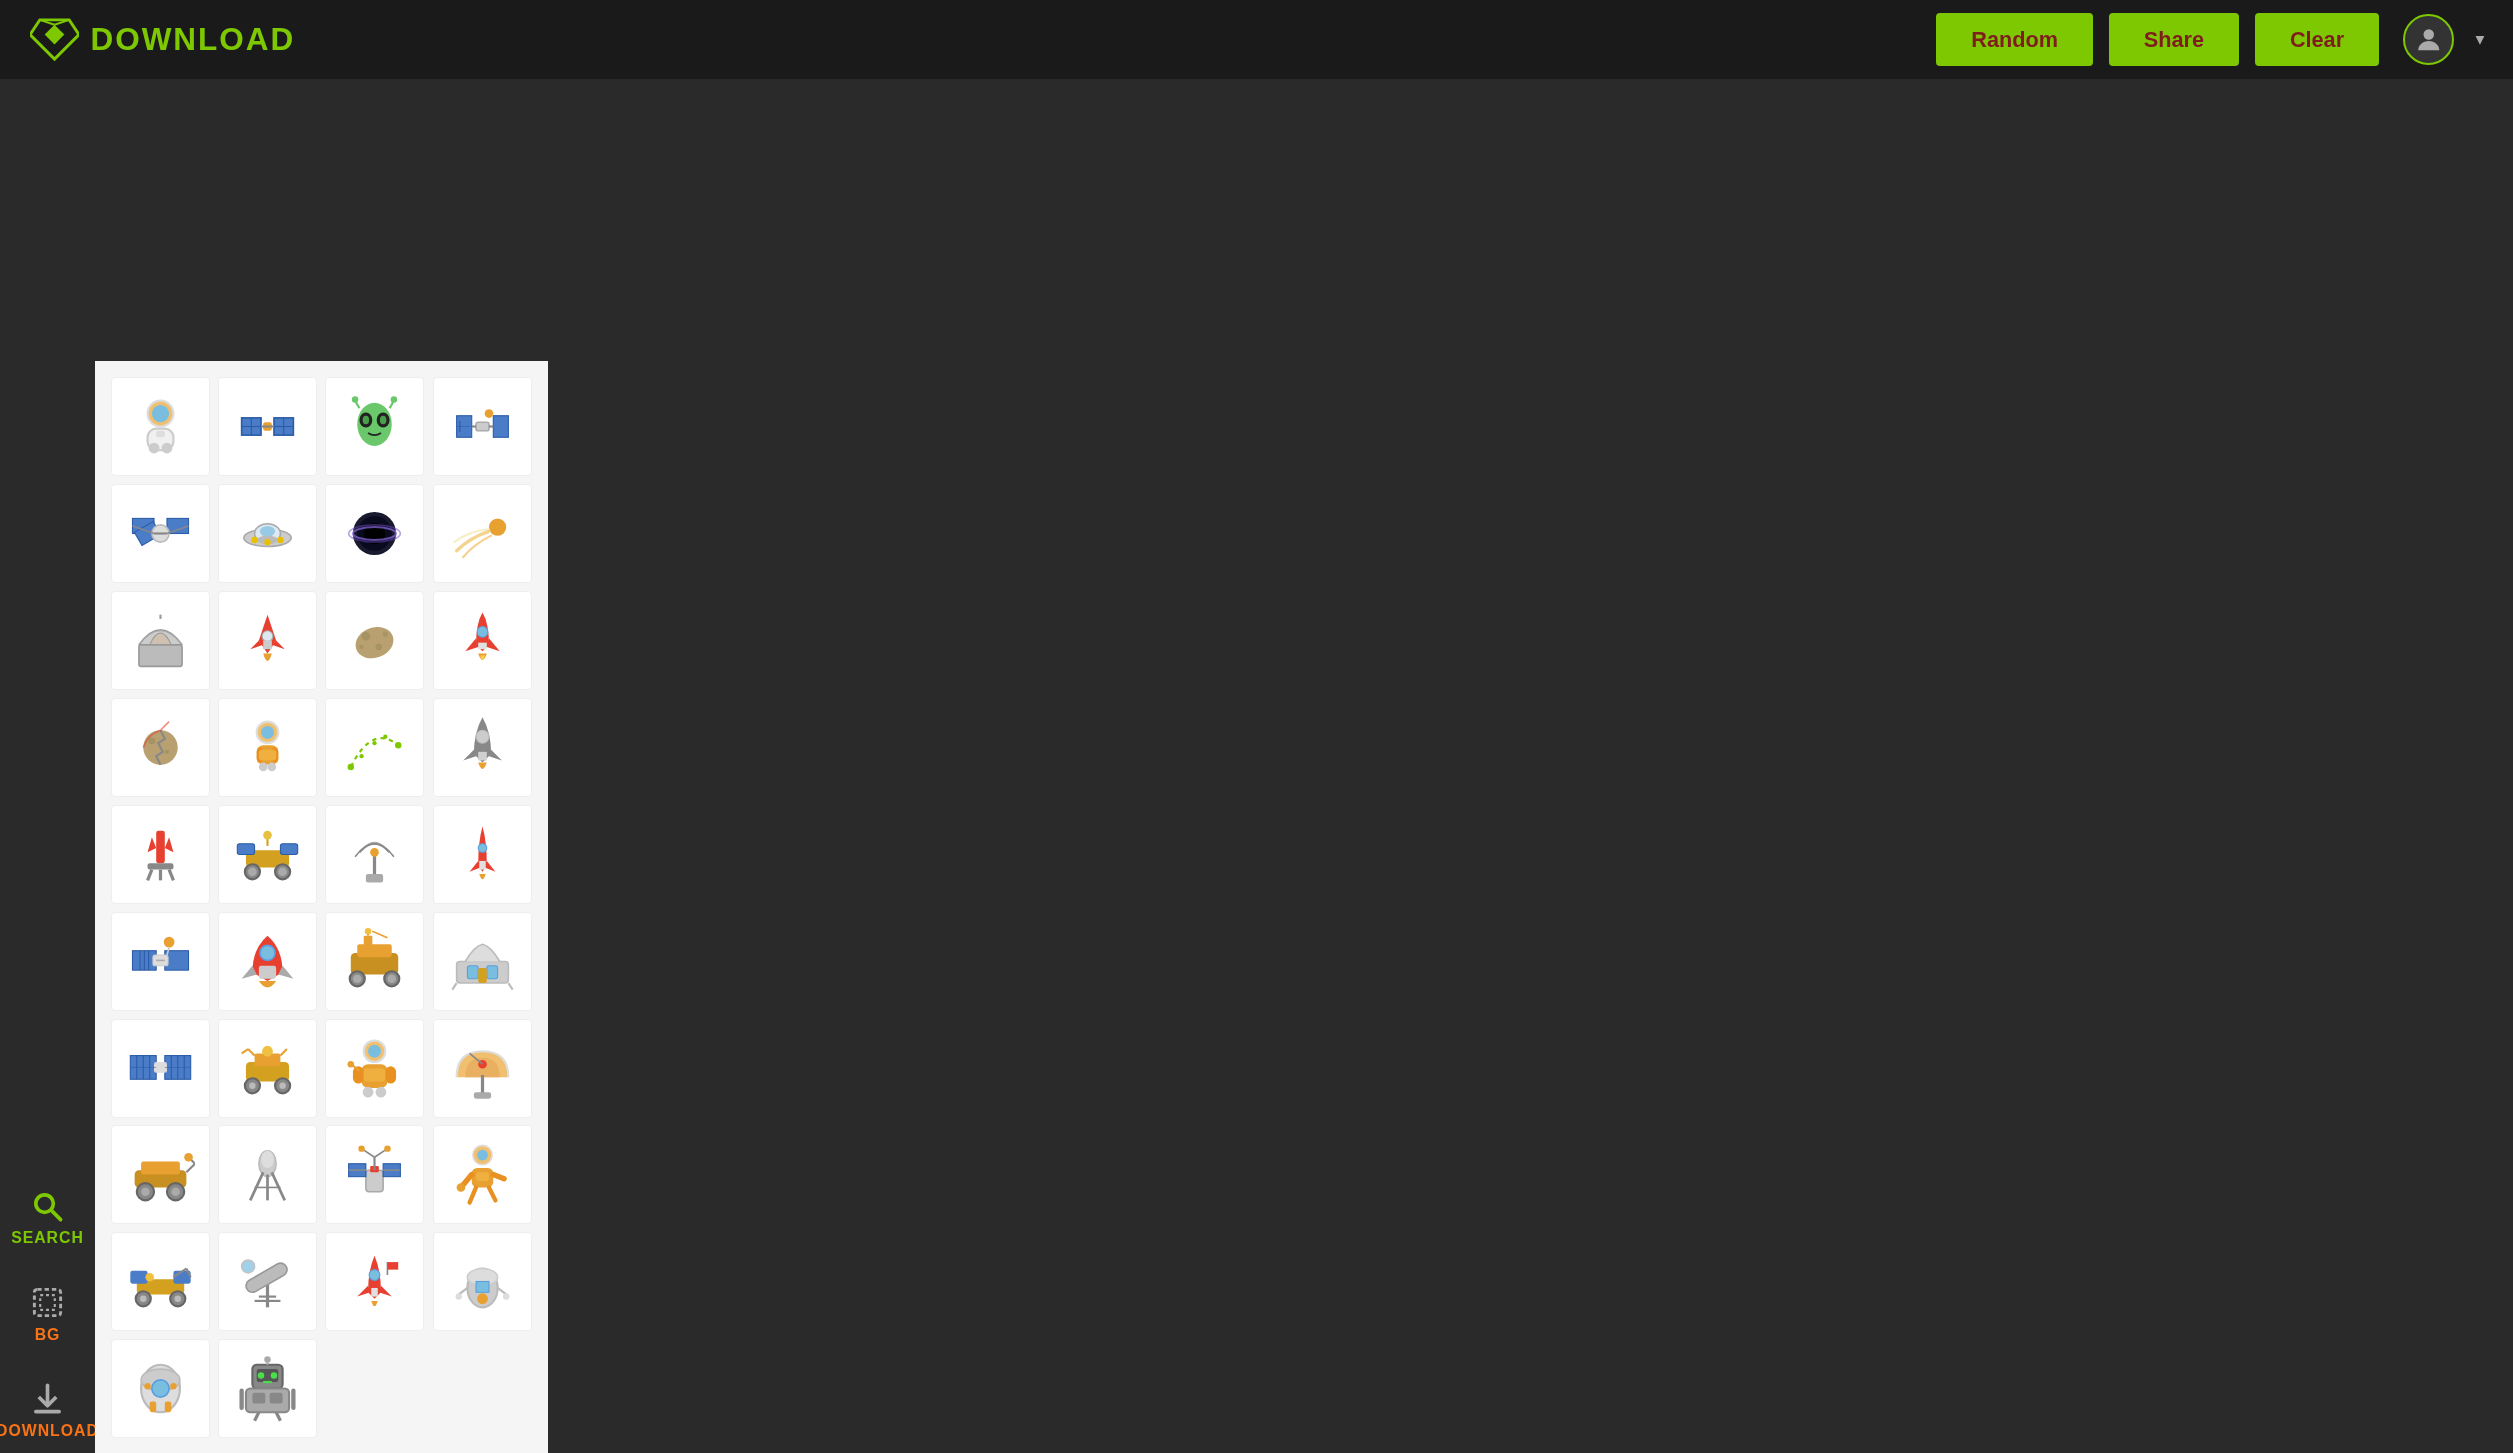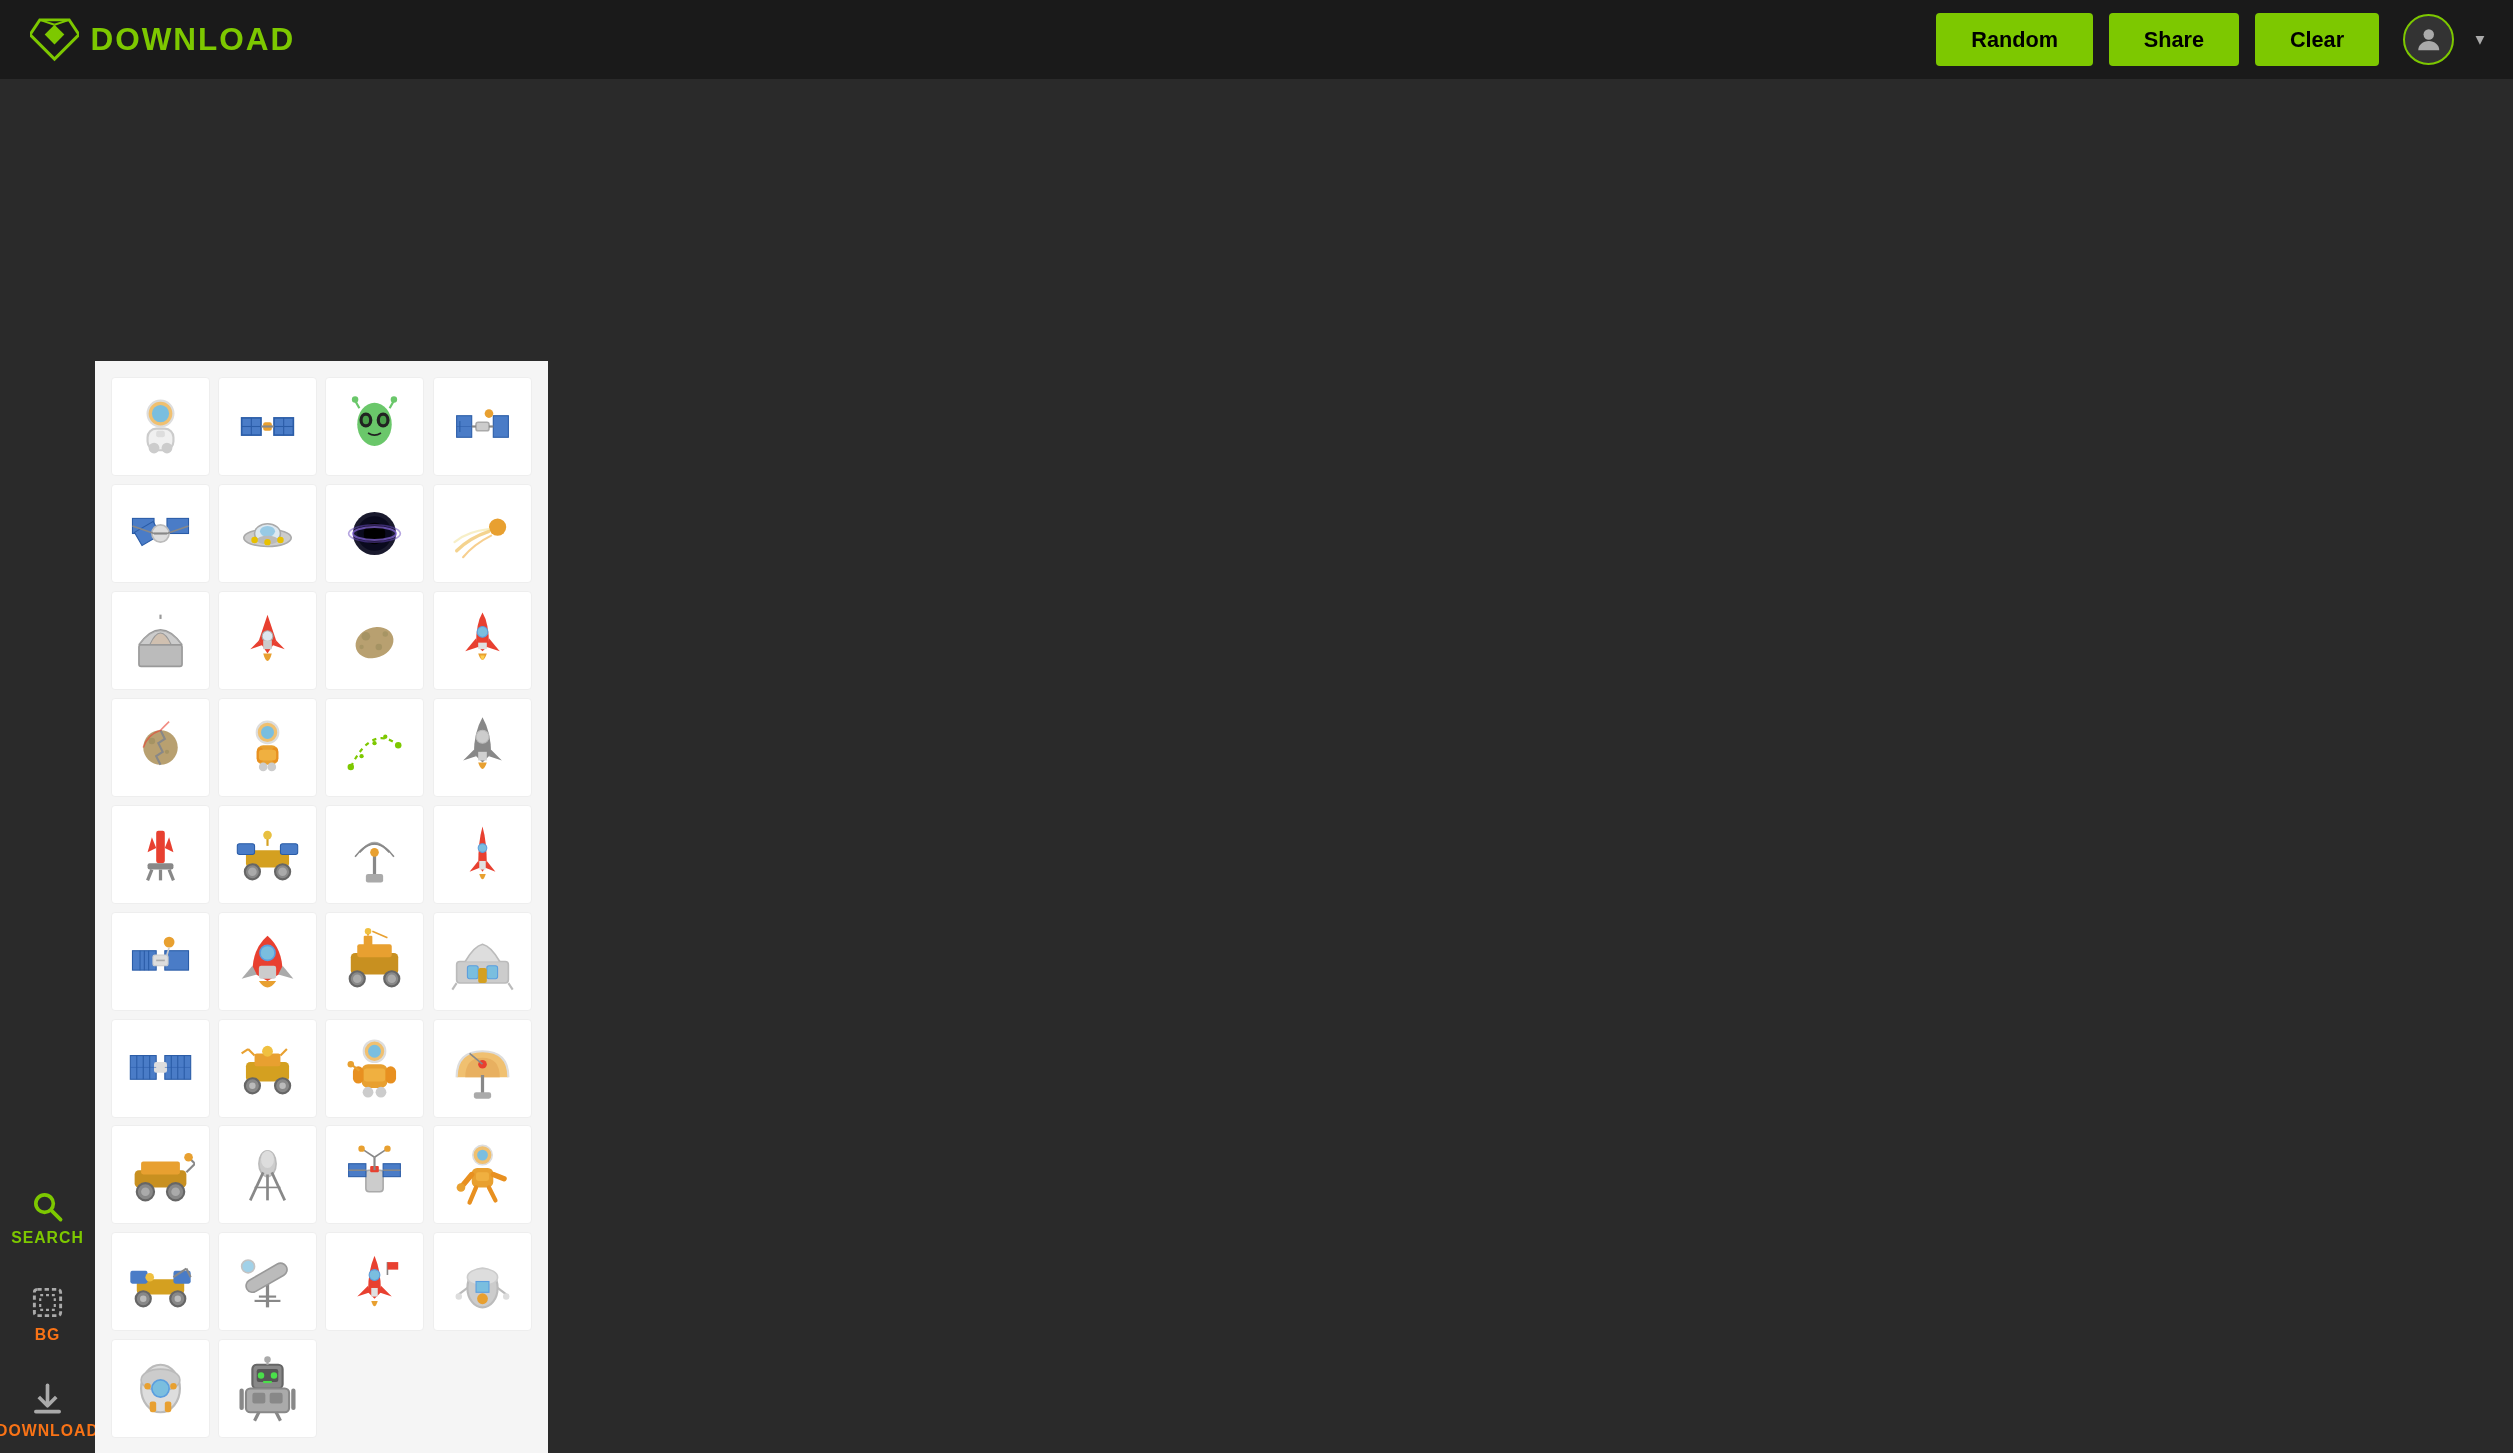--- a/index.html
+++ b/index.html
@@ -31,21 +31,21 @@
       letter-spacing: 2px;
     }
     .header-spacer { flex: 1; }
     .header-buttons {
       display: flex;
       gap: 15.8px;
       align-items: center;
     }
     .btn-green {
       background: #7dc800;
-      color: #000000;
+      color: #7f1d1d;
       border: none;
       padding: 13.8px 35px;
       font-size: 21.7px;
       font-weight: bold;
       border-radius: 3.9px;
       cursor: pointer;
     }
     .user-avatar {
       width: 51px;
       height: 51px;

